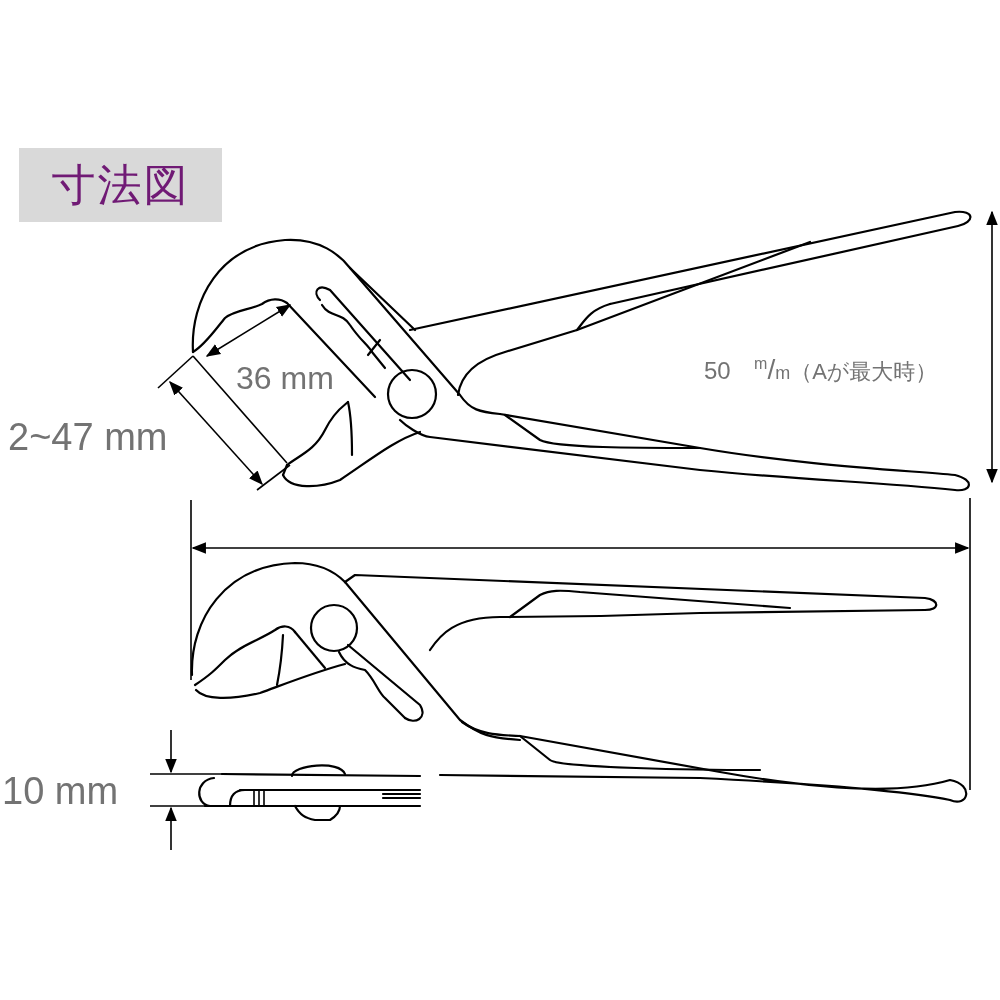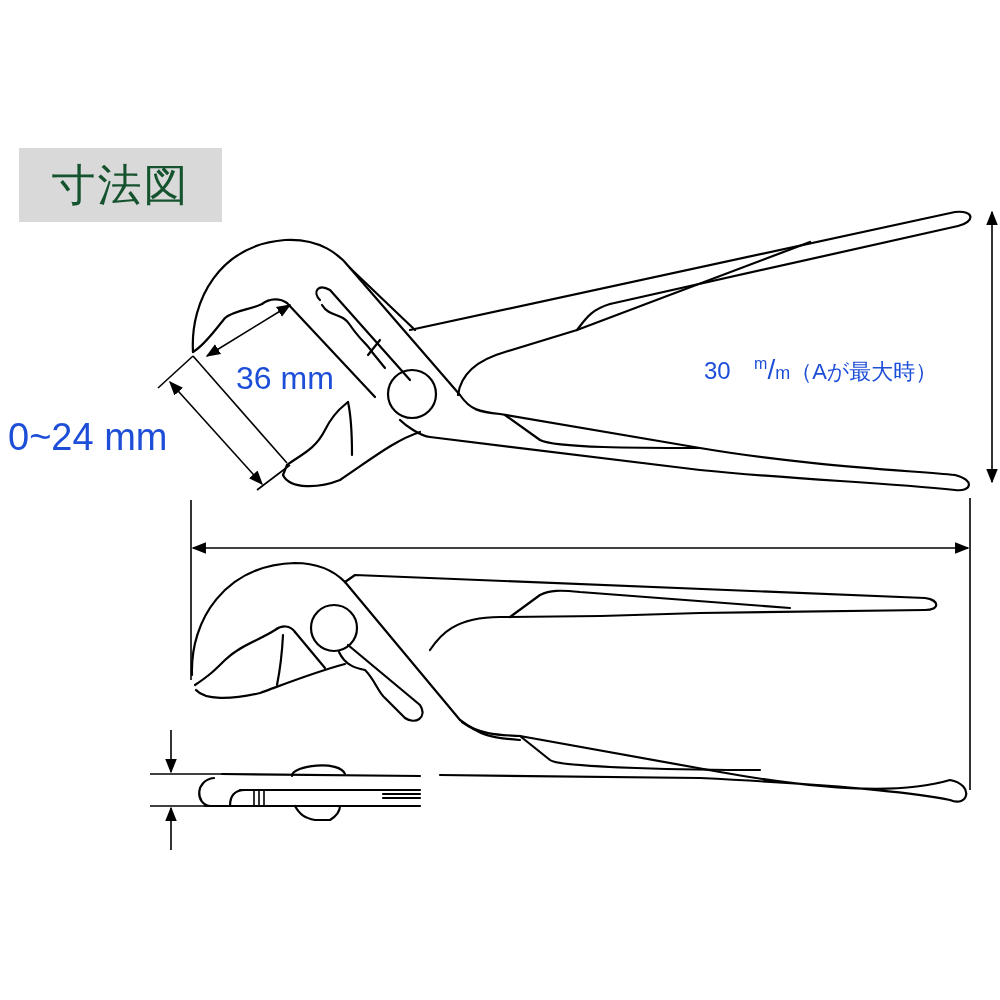--- a/index.html
+++ b/index.html
@@ -1,22 +1,22 @@
 <!DOCTYPE html>
 <html><head>
 <meta charset="utf-8">
 <style>
   html, body { margin: 0; padding: 0; background: #ffffff; }
   #canvas { position: relative; width: 1000px; height: 1000px; overflow: hidden; background: #ffffff; }
   .title-box {
     position: absolute; left: 19px; top: 148px; width: 203px; height: 74px;
     background: #d9d9d9; display: flex; align-items: center; justify-content: center;
   }
-  .title-text { font-family: "DejaVu Sans", sans-serif; font-size: 44px; color: #14532d; letter-spacing: 2px; }
-  .label { position: absolute; font-family: "Liberation Sans", sans-serif; color: #1d4ed8; white-space: nowrap; }
+  .title-text { font-family: "DejaVu Sans", sans-serif; font-size: 44px; color: #701a75; letter-spacing: 2px; }
+  .label { position: absolute; font-family: "Liberation Sans", sans-serif; color: #737373; white-space: nowrap; }
   .lbl-big { font-size: 38px; }
   .lbl-mid { font-size: 32px; }
   .lbl-small { font-size: 24px; }
   .lbl-sup { font-size: 16px; position: relative; top: -10px; }
   .lbl-slash { font-size: 28px; }
   .lbl-sub { font-size: 18px; }
   svg { position: absolute; left: 0; top: 0; }
   svg .ln { fill: none; stroke: #000; stroke-width: 2.2; stroke-linejoin: round; stroke-linecap: round; }
   svg .ln-thin { fill: none; stroke: #000; stroke-width: 1.6; }
   svg .arrowhead { fill: #000; }
@@ -113,21 +113,22 @@
       <path class="ln" d="M240,790 L420,790"></path>
       <path class="ln" d="M230,806 C230,795 235,790 245,790"></path>
       <path class="ln-thin" d="M254,791 L254,806 M259,791 L259,806 M264,791 L264,806"></path>
       <path class="ln" d="M383,794 L420,794 M383,798 L420,798"></path>
       <path class="ln" d="M292,776 C292,765 340,760 345,774"></path>
       <path class="ln" d="M295,806 C300,815 305,818 315,820 L330,820 C338,815 340,810 340,806"></path>
     </g>
   </svg>
 
   <div class="label lbl-mid" style="left:236px; top:360px;">36 mm</div>
-  <div class="label lbl-big" style="left:8px; top:416px;">0~24 mm</div>
+  <div class="label lbl-big" style="left:8px; top:416px;">2~47 mm</div>
+  <div class="label lbl-big" style="left:2px; top:770px;">10 mm</div>
 
   <div class="label lbl-small" style="left:704px; top:354px;">
-    <span>30</span>
+    <span>50</span>
     <span style="display:inline-block; width:10px;"></span>
     <span class="lbl-sup">m</span><span class="lbl-slash">/</span><span class="lbl-sub">m</span><span style="font-family:Liberation Sans, sans-serif; font-size:22px;">（Aが最大時）</span>
   </div>
 
 </div>
 
 </body></html>

